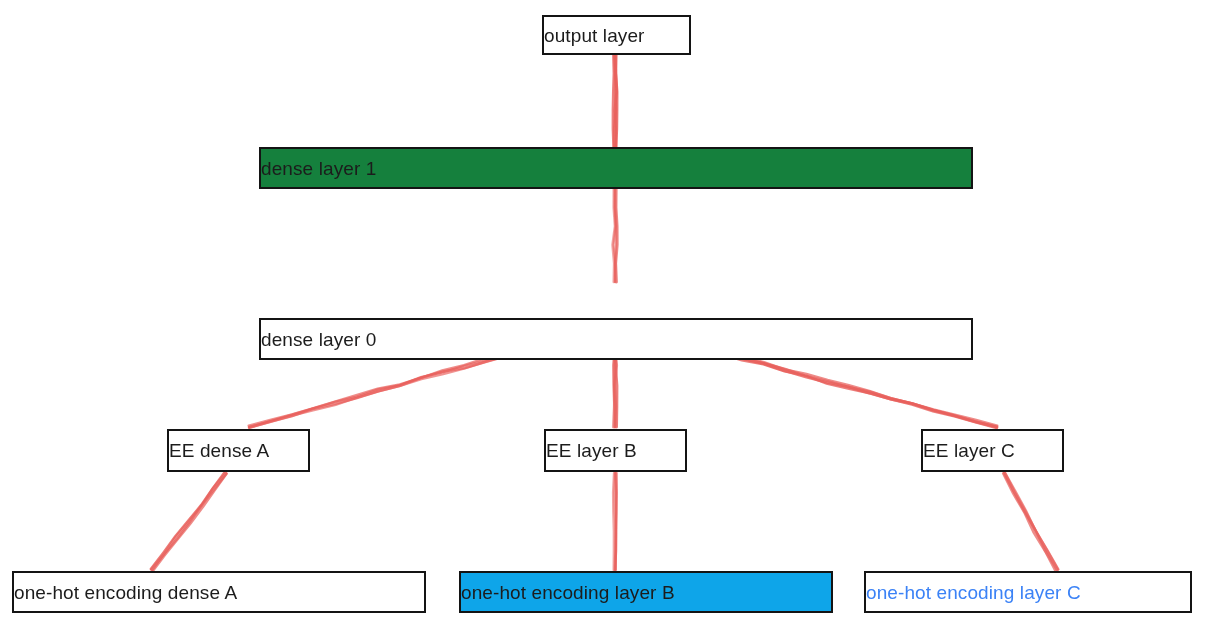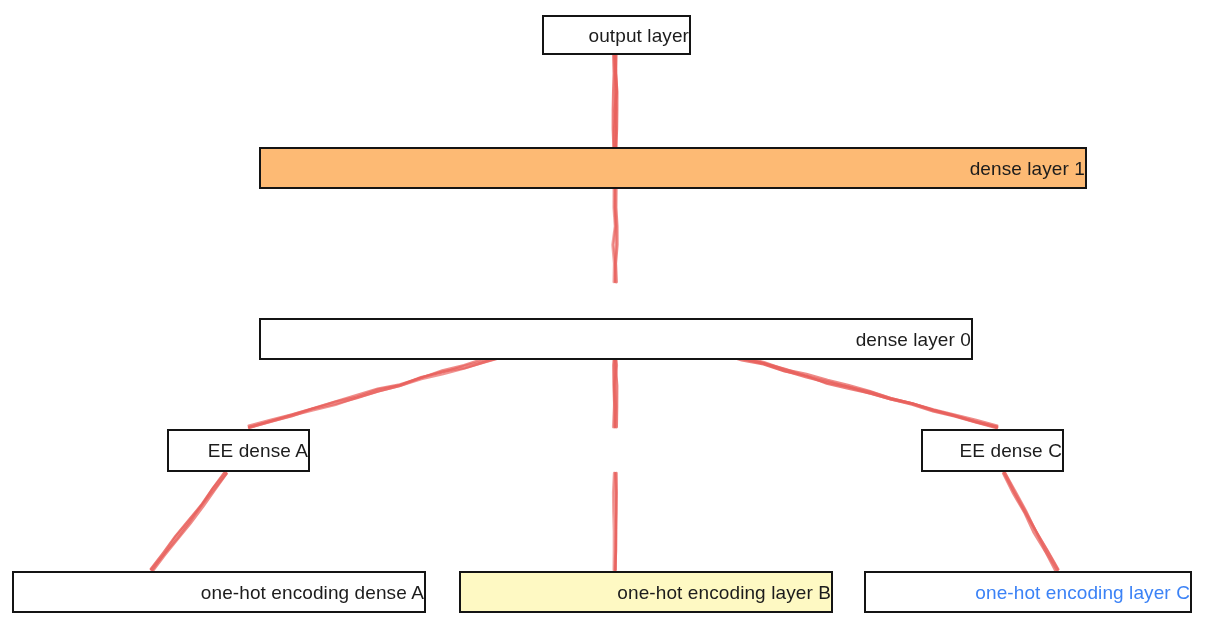--- a/index.html
+++ b/index.html
@@ -25,21 +25,21 @@
     height: 624px;
     pointer-events: none;
   }
   .node-box {
     position: absolute;
     box-sizing: border-box;
     background: #ffffff;
     border: 2px solid #141414;
     display: flex;
     align-items: center;
-    justify-content: flex-end;
+    justify-content: flex-start;
     color: #1c1c1c;
     font-size: 19px;
     line-height: 1;
     letter-spacing: 0.1px;
     white-space: nowrap;
     z-index: 2;
   }
   .node-label {
     display: block;
     pointer-events: none;
@@ -98,42 +98,45 @@
         <path d="M1057.01 569.99L1045.23 551.24L1036.05 531.07L1024.67 512.09L1014.24 492.60L1003.84 473.09" fill="none" stroke="#e8605c" stroke-width="2.44" stroke-linecap="round" stroke-opacity="0.59"></path>
         <path d="M1057.71 569.61L1046.89 550.33L1035.84 531.18L1025.44 511.67L1014.63 492.39L1004.59 472.68" fill="none" stroke="#e8605c" stroke-width="2.85" stroke-linecap="round" stroke-opacity="0.71"></path>
         <path d="M1058.44 569.21L1047.41 550.05L1035.88 531.16L1026.34 511.18L1015.74 491.78L1004.95 472.48" fill="none" stroke="#e8605c" stroke-width="2.24" stroke-linecap="round" stroke-opacity="0.71"></path>
       </g>
     </svg>
 
   <div class="node-box" id="node-output-layer" style="left: 542px; top: 15px; width: 149px; height: 40px; border-color: rgb(20, 20, 20); background: rgb(255, 255, 255); color: rgb(28, 28, 28);">
     <span class="node-label">output layer</span>
   </div>
 
-  <div class="node-box" id="node-dense-layer-1" style="left: 259px; top: 147px; width: 828px; height: 42px; border-color: rgb(20, 20, 20); background: #fdba74; color: rgb(28, 28, 28);">
+  <div class="node-box" id="node-dense-layer-1" style="left: 259px; top: 147px; width: 714px; height: 42px; border-color: rgb(20, 20, 20); background: #15803d; color: rgb(28, 28, 28);">
     <span class="node-label">dense layer 1</span>
   </div>
 
   <div class="node-box" id="node-dense-layer-0" style="left: 259px; top: 282px; width: 714px; height: 42px; border-color: rgb(20, 20, 20); background: rgb(255, 255, 255); color: rgb(28, 28, 28); margin-top: 36px;">
     <span class="node-label">dense layer 0</span>
   </div>
 
   <div class="node-box" id="node-ee-layer-a" style="left: 167px; top: 429px; width: 143px; height: 43px; border-color: rgb(20, 20, 20); background: rgb(255, 255, 255); color: rgb(28, 28, 28);">
     <span class="node-label">EE dense A</span>
   </div>
 
+  <div class="node-box" id="node-ee-layer-b" style="left: 544px; top: 429px; width: 143px; height: 43px; border-color: rgb(20, 20, 20); background: rgb(255, 255, 255); color: rgb(28, 28, 28);">
+    <span class="node-label">EE layer B</span>
+  </div>
 
   <div class="node-box" id="node-ee-layer-c" style="left: 921px; top: 429px; width: 143px; height: 43px; border-color: rgb(20, 20, 20); background: rgb(255, 255, 255); color: rgb(28, 28, 28);">
-    <span class="node-label">EE dense C</span>
+    <span class="node-label">EE layer C</span>
   </div>
 
   <div class="node-box" id="node-one-hot-encoding-layer-a" style="left: 12px; top: 571px; width: 414px; height: 42px; border-color: rgb(20, 20, 20); background: rgb(255, 255, 255); color: rgb(28, 28, 28);">
     <span class="node-label">one-hot encoding dense A</span>
   </div>
 
-  <div class="node-box" id="node-one-hot-encoding-layer-b" style="left: 459px; top: 571px; width: 374px; height: 42px; border-color: rgb(20, 20, 20); background: #fef9c3; color: rgb(28, 28, 28);">
+  <div class="node-box" id="node-one-hot-encoding-layer-b" style="left: 459px; top: 571px; width: 374px; height: 42px; border-color: rgb(20, 20, 20); background: #0ea5e9; color: rgb(28, 28, 28);">
     <span class="node-label">one-hot encoding layer B</span>
   </div>
 
   <div class="node-box" id="node-one-hot-encoding-layer-c" style="left: 864px; top: 571px; width: 328px; height: 42px; border-color: rgb(20, 20, 20); background: rgb(255, 255, 255); color: #3b82f6;">
     <span class="node-label">one-hot encoding layer C</span>
   </div>
 
 </div>
 
 </body></html>

